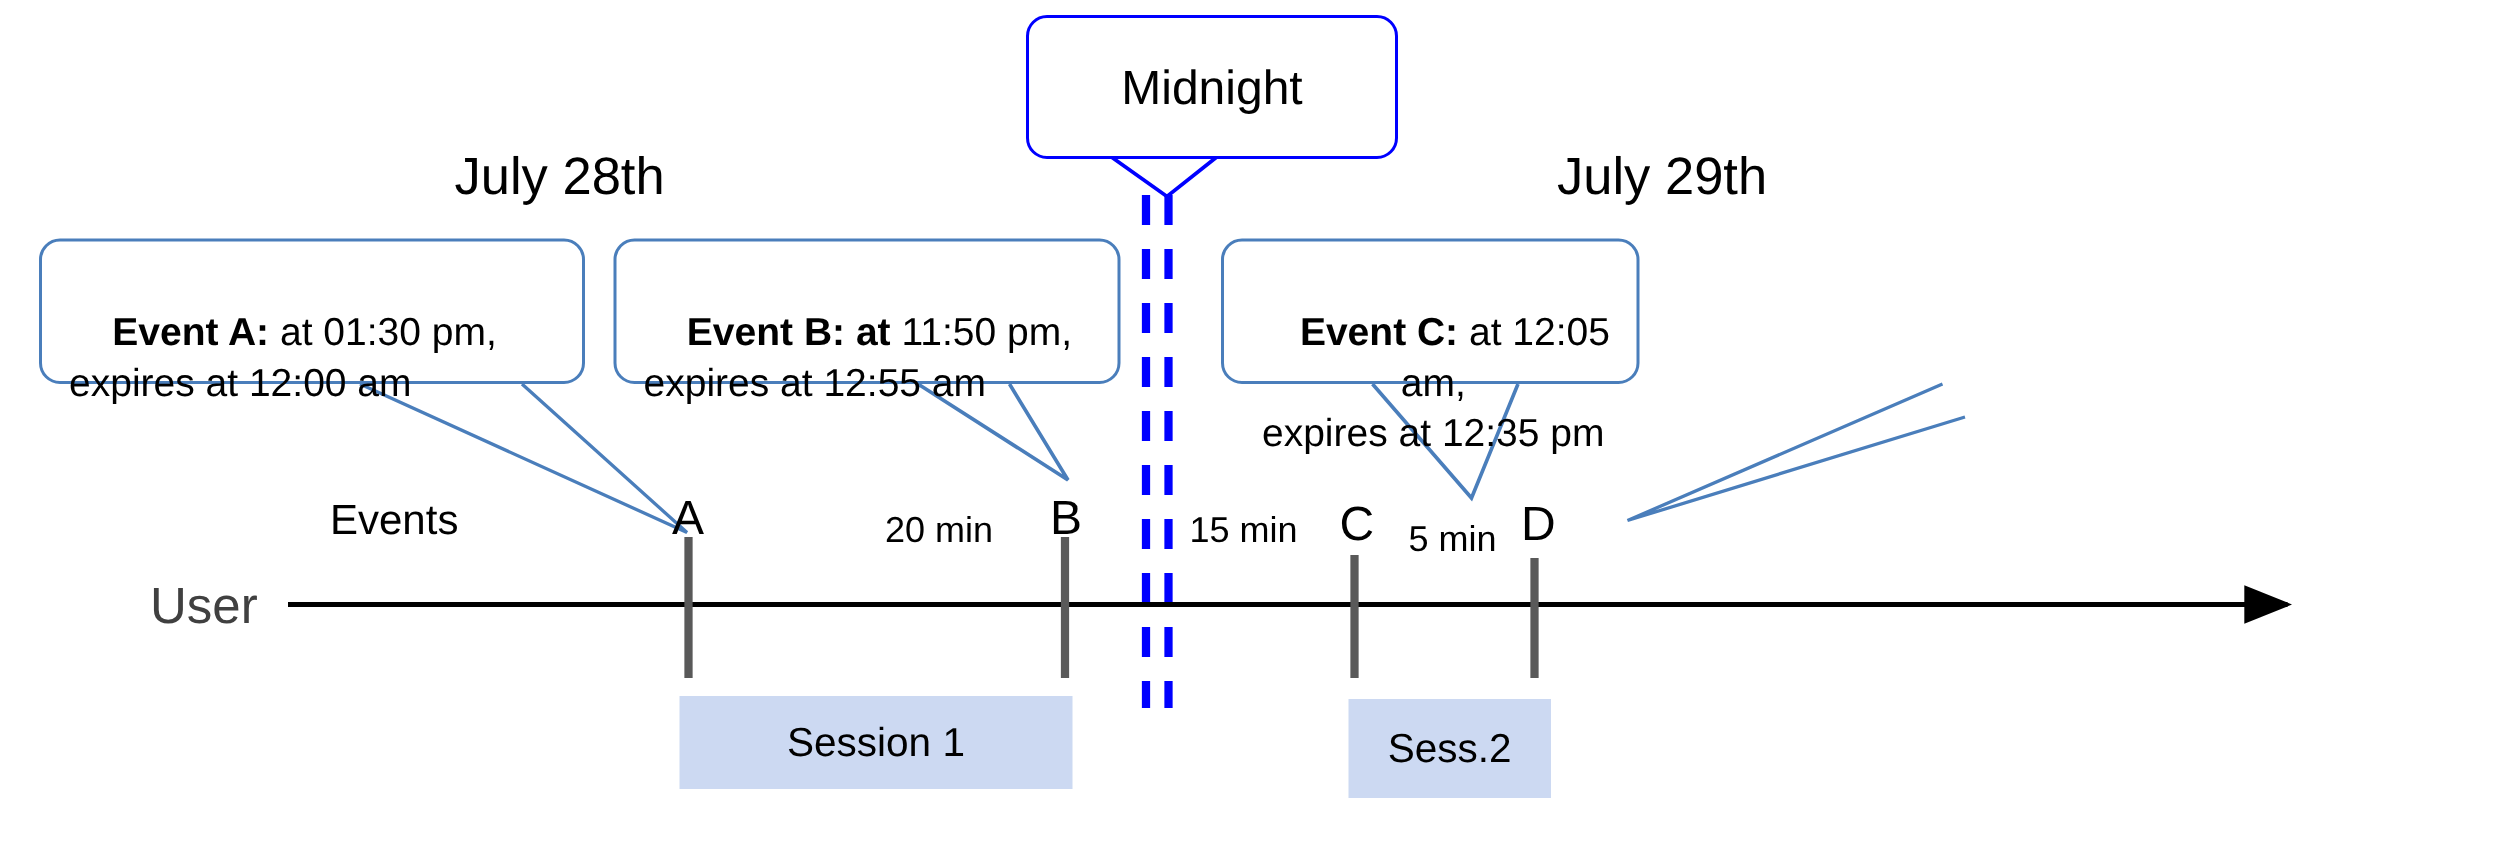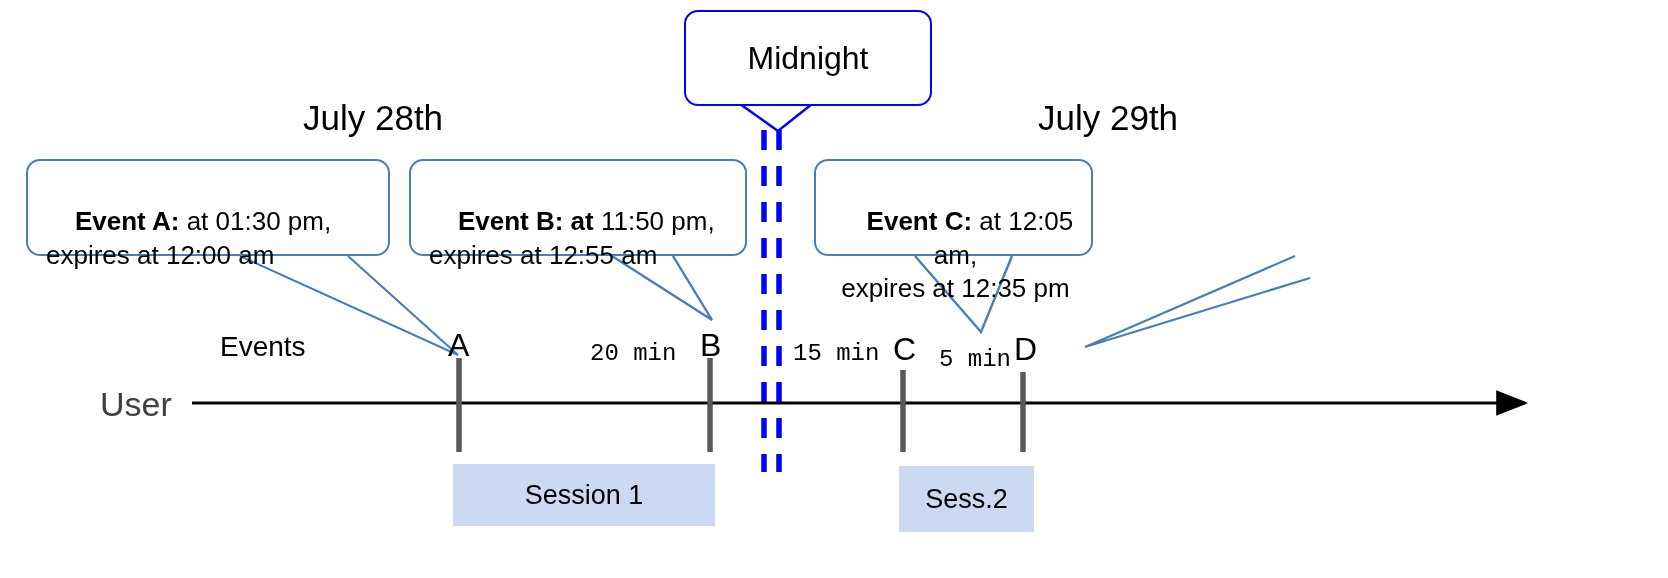--- a/index.html
+++ b/index.html
@@ -80,21 +80,20 @@
     color: #000000;
     white-space: nowrap;
     z-index: 2;
   }
   .interval-label {
     position: absolute;
     font-size: 24px;
     color: #000000;
     white-space: nowrap;
     z-index: 2;
-    font-family: Liberation Mono, monospace;
   }
   .session-box {
     position: absolute;
     box-sizing: border-box;
     background: #ccd9f2;
     display: flex;
     align-items: center;
     justify-content: center;
     font-size: 27px;
     color: #000000;

